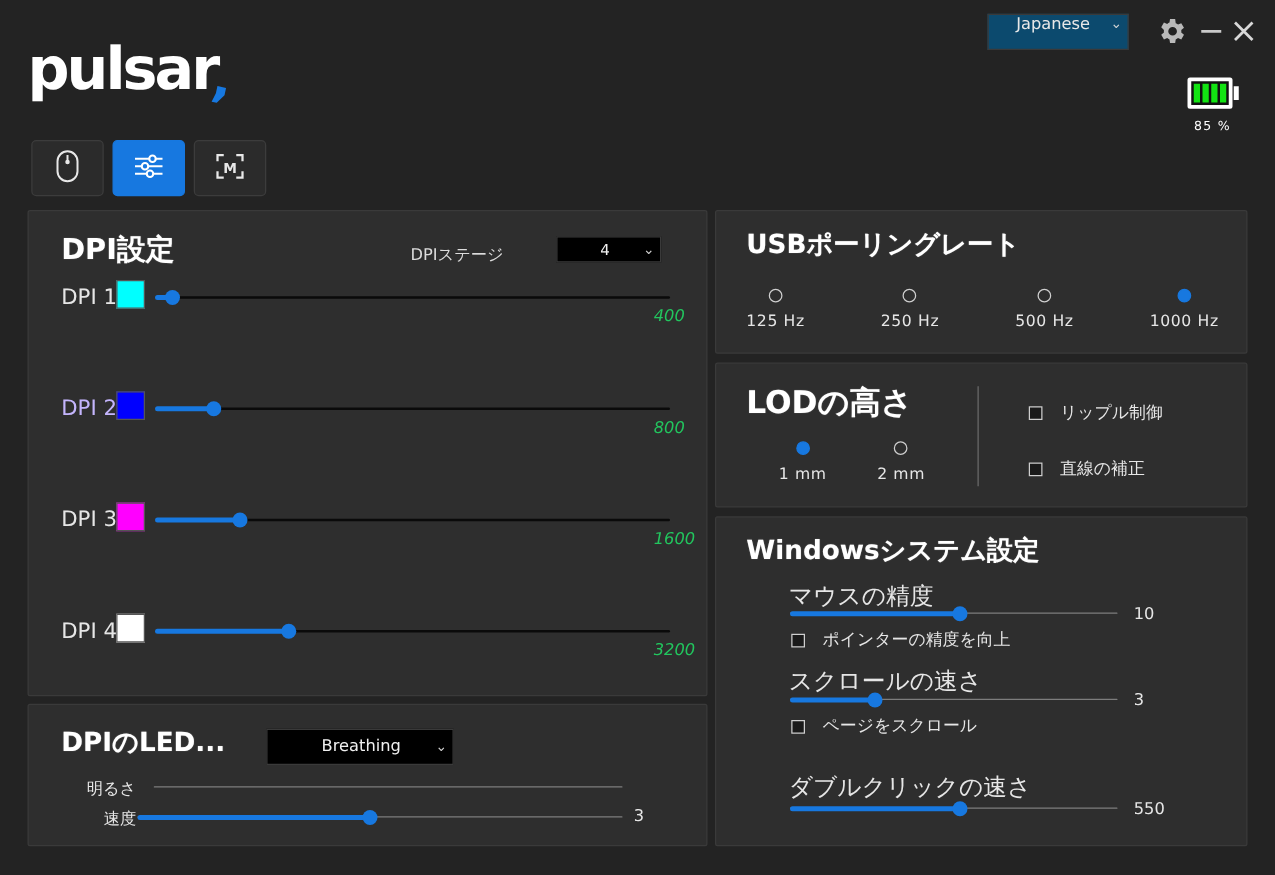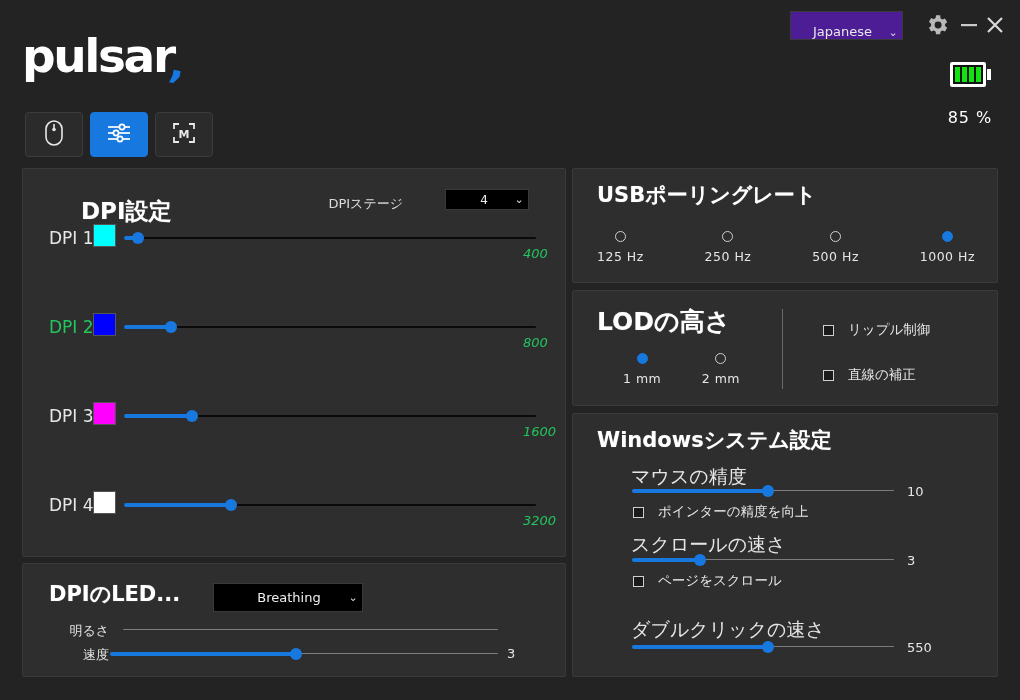--- a/index.html
+++ b/index.html
@@ -8,23 +8,23 @@
     background: #232323;
     font-family: "DejaVu Sans", "Liberation Sans", sans-serif;
     overflow: hidden;
   }
   .app { position: relative; width: 1020px; height: 700px; }
 
   
   .lang-select {
     position: absolute; left: 790px; top: 11px;
     width: 113px; height: 29px;
-    background: #4c1d95; border: 1px solid #3a3a3a;
+    background: #0c4a6e; border: 1px solid #3a3a3a;
     color: #e8e8e8; font-size: 13px;
-    display: flex; align-items: flex-end; justify-content: center;
+    display: flex; align-items: flex-start; justify-content: center;
     cursor: pointer;
   }
   .lang-select .lbl { flex: 1; text-align: center; padding-left: 10px; }
   .chev { width: 18px; text-align: center; font-size: 11px; color: #d8d8d8; }
 
   .wbtn { position: absolute; top: 12px; cursor: pointer; }
   .gear { left: 924px; top: 12px; width: 26px; height: 26px; }
   .minb { left: 957px; top: 13px; width: 24px; height: 24px; }
   .clsb { left: 983px; top: 13px; width: 24px; height: 24px; }
 
@@ -55,57 +55,57 @@
   .battery .shell {
     position: absolute; left: 0; top: 0; width: 36px; height: 25px;
     border: 3px solid #ffffff; background: #111; border-radius: 2px;
   }
   .battery .tip {
     position: absolute; left: 37px; top: 7px; width: 4px; height: 11px;
     background: #ffffff;
   }
   .battery .bars { position: absolute; left: 5px; top: 5px; display: flex; gap: 2px; }
   .battery .bars i { display: block; width: 5px; height: 15px; background: #12e412; }
-  .battery-label { color: #ffffff; font-size: 16px; margin-top: 21px; letter-spacing: 1px; }
+  .battery-label { color: #ffffff; font-size: 10px; margin-top: 9px; letter-spacing: 1px; }
 
   
   .panel {
     position: absolute; background: #2e2e2e;
     border: 1px solid #3a3a3a; border-radius: 2px;
   }
   .panel-title {
     position: absolute; color: #ffffff; font-weight: bold;
     text-shadow: 0 0 1px rgba(255,255,255,.35);
   }
 
   #panel-dpi { left: 22px; top: 168px; width: 544px; height: 389px; }
   #panel-led { left: 22px; top: 563px; width: 544px; height: 114px; }
   #panel-usb { left: 572px; top: 168px; width: 426px; height: 115px; }
   #panel-lod { left: 572px; top: 290px; width: 426px; height: 116px; }
   #panel-win { left: 572px; top: 413px; width: 426px; height: 264px; }
 
   
-  .dpi-title { left: 26px; top: 27px; font-size: 23px; margin-left: 32px; }
+  .dpi-title { left: 26px; top: 15px; font-size: 23px; }
   .stage-label {
     position: absolute; right: 162px; top: 26px;
     color: #dcdcdc; font-size: 13px;
   }
   .stage-select {
     position: absolute; right: 36px; top: 20px; width: 84px; height: 21px;
     background: #000; border: 1px solid #3a3a3a; color: #f0f0f0; font-size: 12px;
     display: flex; align-items: center; cursor: pointer;
   }
   .stage-select .lbl { flex: 1; text-align: center; padding-left: 12px; }
 
   .dpi-row { position: absolute; left: 0; width: 100%; height: 30px; }
   .dpi-row .name {
     position: absolute; left: 26px; top: 7px; width: 46px;
     font-size: 17px; color: #e6e6e6;
   }
-  .dpi-row.active .name { color: #22c55e; }
+  .dpi-row.active .name { color: #c4b5fd; }
   .dpi-row .swatch {
     position: absolute; left: 70px; top: 3px; width: 23px; height: 23px;
     border: 1px solid #555; cursor: pointer;
   }
   .dpi-row .val {
     position: absolute; left: 500px; top: 25px; width: 70px;
     font-size: 13px; color: #22c55e; font-style: italic;
   }
 
   

